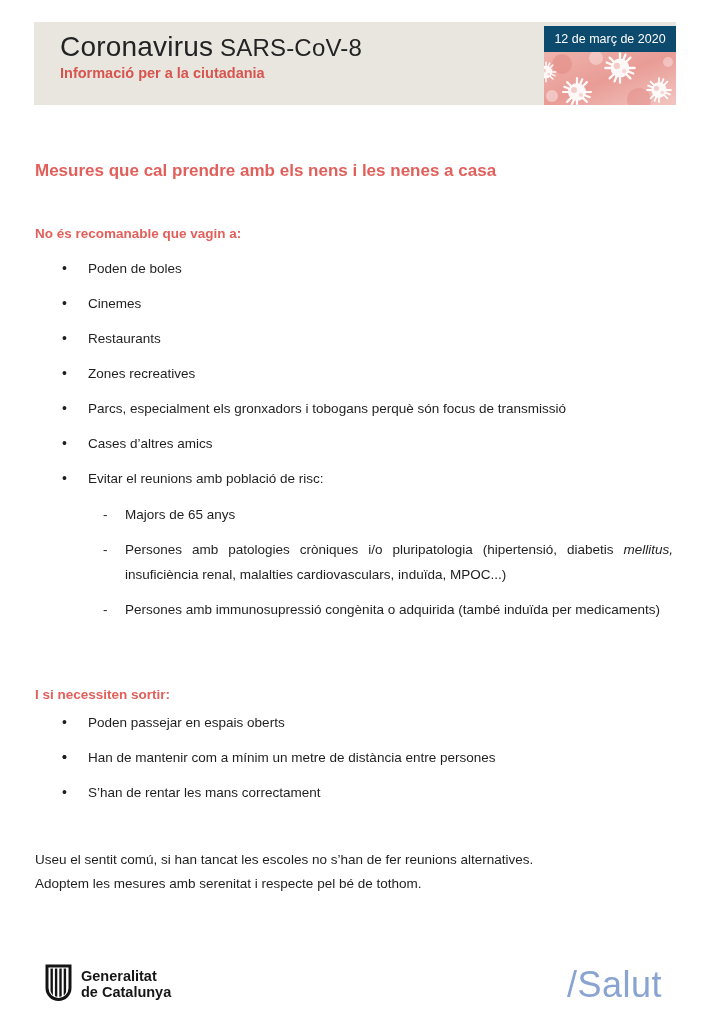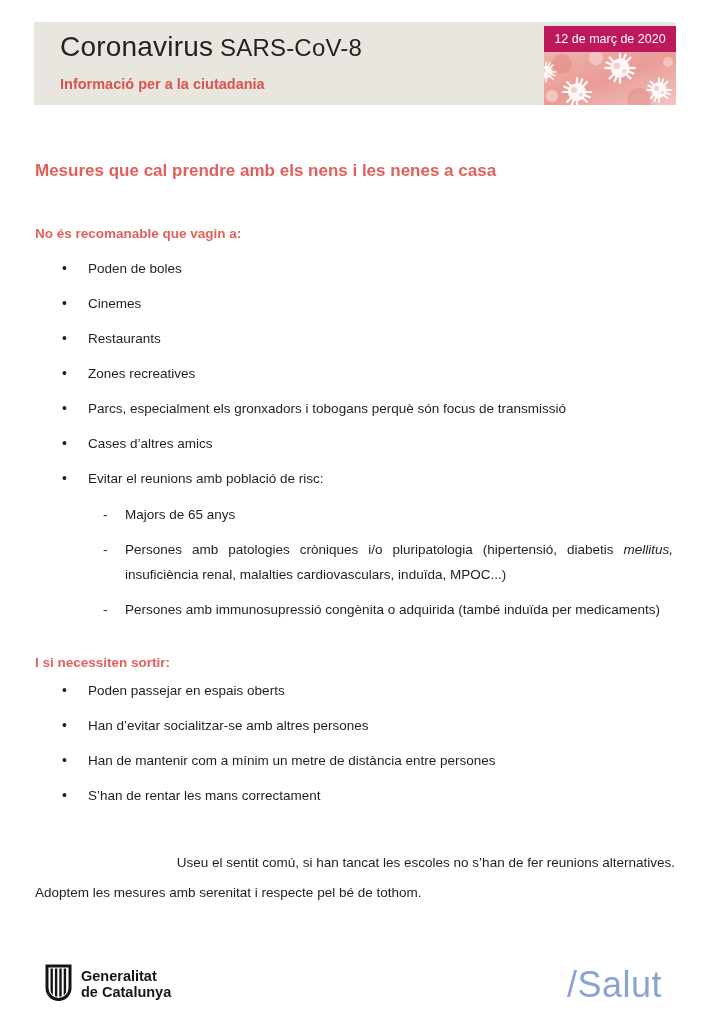--- a/index.html
+++ b/index.html
@@ -16,34 +16,34 @@
   
   .header-band {
     position:relative;
     margin:22px 34px 0 34px;
     height:83px;
     background:#e9e6e0;
   }
   .header-left { position:absolute; left:26px; top:9px; }
   .header-title { font-size:28px; font-weight:400; color:#232323; letter-spacing:0.2px; line-height:32px; }
   .header-title .suffix { font-size:24px; }
-  .header-subtitle { margin-top:12px; font-size:14.5px; font-weight:bold; color:#d8544e; }
+  .header-subtitle { margin-top:1px; font-size:14.5px; font-weight:bold; color:#d8544e; }
   .header-right { position:absolute; right:0; top:4px; width:132px; height:79px; }
   .date-badge {
-    height:26px; background:#be185d; color:#ffffff;
+    height:26px; background:#0c4a6e; color:#ffffff;
     font-size:12.5px; display:flex; align-items:center; justify-content:center;
   }
   .virus-box { width:132px; height:53px; display:block; }
 
   
   .content { margin:0 35px; }
   .doc-title { margin-top:56px; font-size:17px; font-weight:bold; color:#e2605b; line-height:20px; }
   .section-heading { font-size:13.5px; font-weight:bold; color:#e2605b; line-height:17px; }
   .section-heading.first { margin-top:44px; }
-  .section-heading.second { margin-top:32px; }
+  .section-heading.second { margin-top:64px; }
 
   ul.bullet-list { list-style:none; margin-top:19px; }
   ul.bullet-list.tight { margin-top:12px; }
   ul.bullet-list > li {
     position:relative; padding-left:53px;
     font-size:13.5px; line-height:16px;
   }
   ul.bullet-list > li + li { margin-top:19px; }
   .bullet-marker {
     position:absolute; left:27px; top:-1px;
@@ -53,22 +53,22 @@
   ul.dash-list { list-style:none; margin-top:15px; }
   ul.dash-list > li {
     position:relative; padding-left:90px; padding-right:2px;
     font-size:13.5px; line-height:25px;
     text-align:justify;
   }
   ul.dash-list > li + li { margin-top:10px; }
   .dash-marker { position:absolute; left:68px; top:0; font-size:13.5px; }
   .italic { font-style:italic; }
 
-  .closing-1 { margin-top:50px; font-size:13.5px; line-height:17px;text-align:right; }
-  .closing-2 { margin-top:13px; font-size:13.5px; line-height:17px; }
+  .closing-1 { margin-top:50px; font-size:13.5px; line-height:17px; }
+  .closing-2 { margin-top:7px; font-size:13.5px; line-height:17px; }
 
   
   .footer { position:absolute; left:45px; right:35px; bottom:18px; height:48px; }
   .gencat-logo { position:absolute; left:0; bottom:2px; display:flex; align-items:center; gap:9px; }
   .gencat-shield { display:block; }
   .gencat-text { font-size:14.5px; font-weight:bold; color:#161616; line-height:16px; }
   .salut-brand {
     position:absolute; right:13px; bottom:0;
     font-size:36px; color:#8aa4d2; letter-spacing:0.5px; font-weight:400;
   }
@@ -147,21 +147,21 @@
     <ul class="dash-list">
       <li><span class="dash-marker">-</span><span>Majors de 65 anys</span></li>
       <li><span class="dash-marker">-</span><span>Persones amb patologies cròniques i/o pluripatologia (hipertensió, diabetis </span><span class="italic">mellitus,</span><span> insuficiència renal, malalties cardiovasculars, induïda, MPOC...)</span></li>
       <li><span class="dash-marker">-</span><span>Persones amb immunosupressió congènita o adquirida (també induïda per medicaments)</span></li>
     </ul>
 
     <h2 class="section-heading second">I si necessiten sortir:</h2>
 
     <ul class="bullet-list tight">
       <li><span class="bullet-marker">•</span><span>Poden passejar en espais oberts</span></li>
-      <li><span class="bullet-marker">•</span><span>Han d’evitar socialitzar-se amb altres persones</span></li>
+      <li><span class="bullet-marker">•</span></li>
       <li><span class="bullet-marker">•</span><span>Han de mantenir com a mínim un metre de distància entre persones</span></li>
       <li><span class="bullet-marker">•</span><span>S’han de rentar les mans correctament</span></li>
     </ul>
 
     <p class="closing-1">Useu el sentit comú, si han tancat les escoles no s’han de fer reunions alternatives.</p>
     <p class="closing-2">Adoptem les mesures amb serenitat i respecte pel bé de tothom.</p>
   </div>
 
   <div class="footer">
     <div class="gencat-logo">

